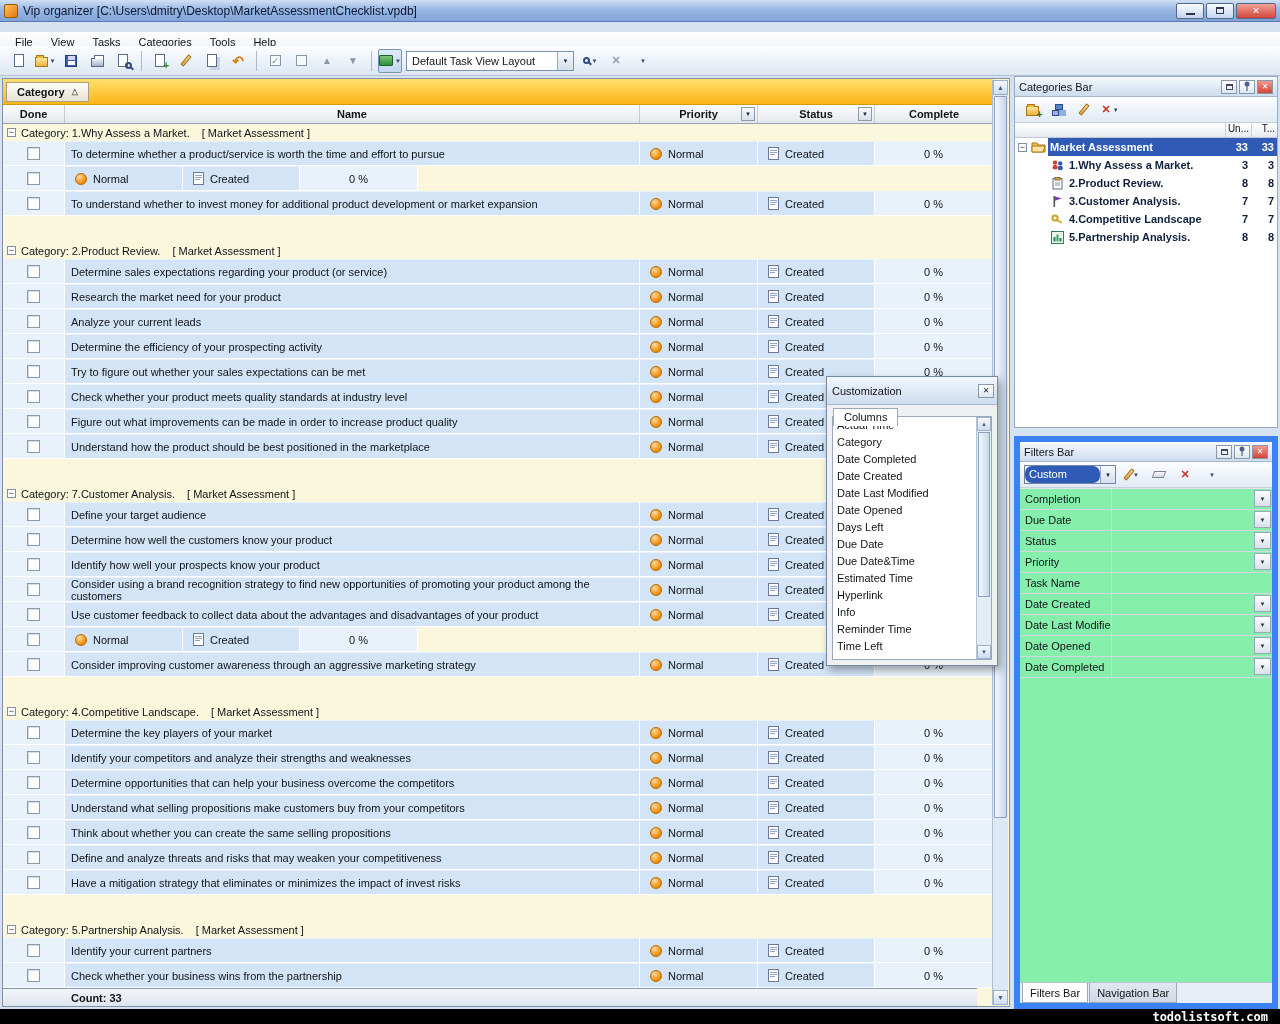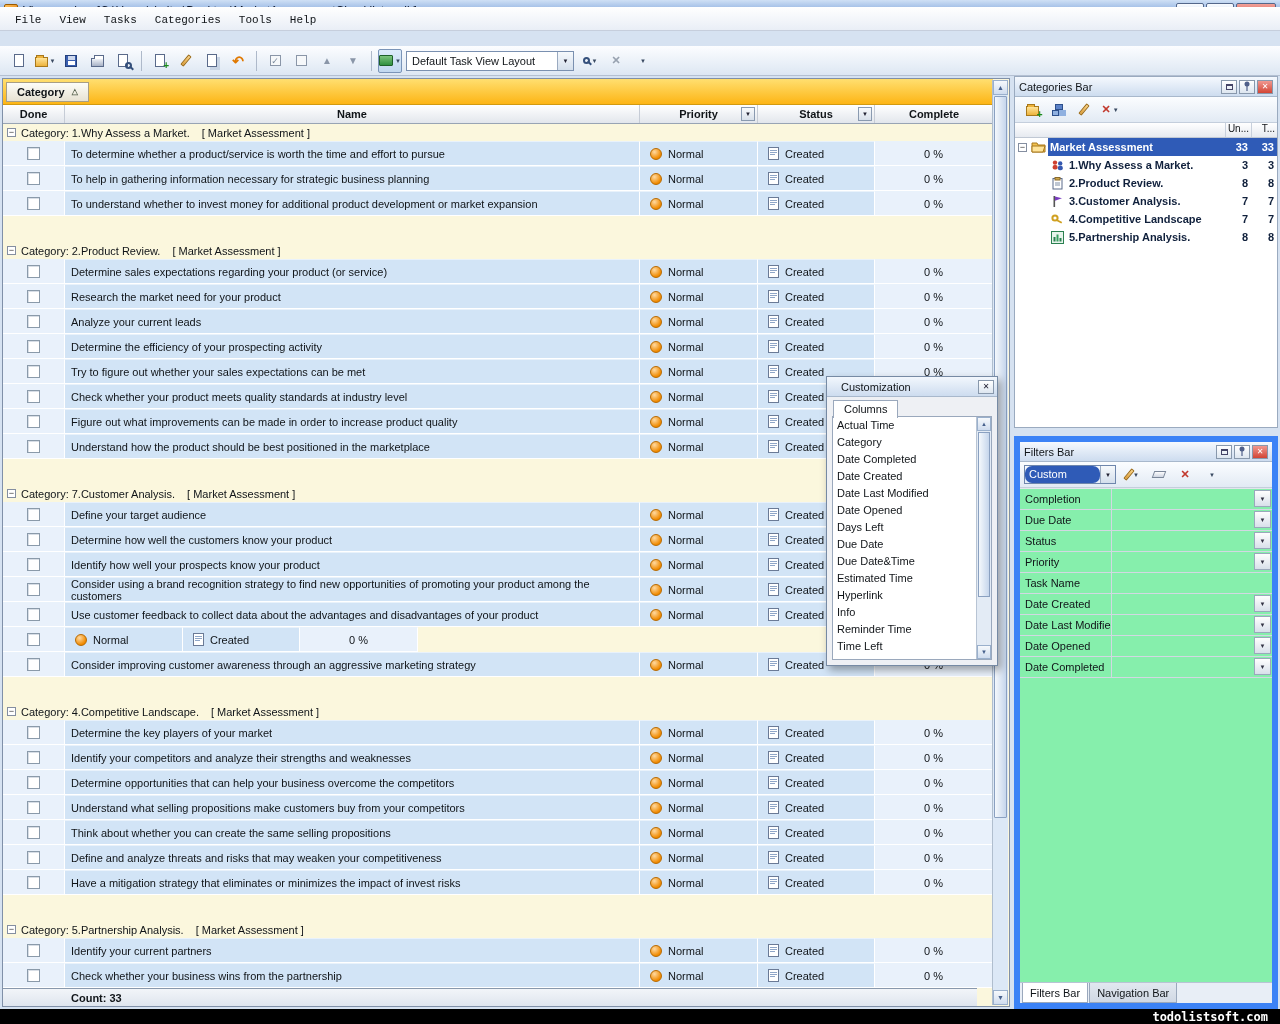--- a/index.html
+++ b/index.html
@@ -15,23 +15,23 @@
     background:linear-gradient(135deg,#ffc05a,#e07b10); border:1px solid #9a5a00; }
   .title-text { font-size:12px; color:#0c1830; flex:1; white-space:nowrap; overflow:hidden; }
   .win-btn { width:28px; height:16px; margin-left:2px; border:1px solid #54678a; border-radius:2px;
     display:flex; align-items:center; justify-content:center; font-size:9px;
     background:linear-gradient(#fafcff,#c4d4ec); color:#223; }
   .win-btn.close { background:linear-gradient(#f2a198,#d0463a); color:#fff; width:40px; }
   .minglyph { width:9px; height:2px; background:#334; margin-top:6px; }
   .maxglyph { width:8px; height:7px; border:1px solid #334; border-top:2px solid #334; }
 
   
-  .menubar { position:absolute; top:7px; left:0; width:1280px; height:24px;
+  .menubar { position:absolute; top:32px; left:0; width:1280px; height:24px;
     background:linear-gradient(#ffffff,#e9eef6); border-bottom:1px solid #c6cedc;
-    display:flex; align-items:flex-end; padding:0 6px;font-family:Liberation Mono, monospace; }
+    display:flex; align-items:flex-start; padding:0 6px; }
   .menu-item { padding:4px 9px; }
   .toolbar { position:absolute; top:46px; left:0; width:1280px; height:30px;
     background:linear-gradient(#fcfdff,#dde7f3); border-bottom:1px solid #b4c0d2;
     display:flex; align-items:center; padding:0 6px; }
   .tbtn { height:24px; min-width:24px; display:flex; align-items:center; justify-content:center;
     border:1px solid transparent; border-radius:2px; position:relative; margin:0 1px; }
   .tbtn.pressed { border:1px solid #7a94b8; background:linear-gradient(#dcebfa,#c2d8f0); }
   .tsep { width:1px; height:20px; background:#aeb9ca; margin:0 5px; }
   .tarrow { font-size:6px; color:#3a4a62; margin-left:2px; }
   .layout-combo { width:168px; height:20px; background:#fff; border:1px solid #7a90b0;
@@ -181,22 +181,22 @@
 
   .panel-tabs { position:absolute; bottom:0; left:0; right:0; height:21px; background:#e8eef6;
     border-top:1px solid #b8c4d4; display:flex; padding-left:2px; }
   .ptab { height:20px; padding:4px 7px; border:1px solid #9aa8bc; border-top:none;
     background:linear-gradient(#e2e8f0,#d0d8e4); margin-right:1px; }
   .ptab.active { background:#fff; }
 
   
   .dialog { position:absolute; left:826px; top:376px; width:172px; height:290px;
     background:#eef0f4; border:1px solid #768aa4; box-shadow:3px 4px 8px rgba(0,0,0,.35); z-index:60; }
-  .dialog-titlebar { height:20px; background:linear-gradient(#f2f7fd,#cddcef);
-    border-bottom:1px solid #a8b8cc; display:flex; align-items:center; padding:0 3px 0 14px; }
+  .dialog-titlebar { height:28px; background:linear-gradient(#f2f7fd,#cddcef);
+    border-bottom:1px solid #a8b8cc; display:flex; align-items:center; padding:0 3px 0 5px; }
   .dlg-title { flex:1; }
   .dialog-close { width:16px; height:14px; border:1px solid #8898ac;
     background:linear-gradient(#fff,#dde6f0); font-size:8px; display:flex; align-items:center;
     justify-content:center; color:#223; }
   .dialog-tabrow { height:20px; padding:3px 0 0 6px; }
   .dialog-tab { display:inline-block; padding:2px 10px 3px 10px; background:#fff;
     border:1px solid #9aa8bc; border-bottom:none; position:relative; z-index:2; }
   .dialog-listwrap { position:absolute; left:5px; right:5px; top:39px; bottom:5px;
     border:1px solid #9aa8bc; background:#fff; overflow:hidden; }
   .dialog-list { position:absolute; left:0; top:0; right:15px; bottom:0; overflow:hidden; }
@@ -364,23 +364,20 @@
             </svg>
             <span>Created</span>
           </div>
  <div class="cell c-comp">
             <span>0 %</span>
           </div>
 </div>
         <div class="task-row">
  <div class="cell c-done">
             <span class="checkbox"></span>
-          </div>
- <div class="cell c-name">
-            <span>To help in gathering information necessary for strategic business planning</span>
           </div>
  <div class="cell c-prio">
             <span class="prio-dot"></span>
             <span>Normal</span>
           </div>
  <div class="cell c-stat">
             <svg class="doc-ic" width="11" height="13">
               <rect x="0.5" y="0.5" width="10" height="12" fill="#fff" stroke="#6a7a96"></rect>
               <rect x="2" y="3" width="7" height="1" fill="#8fa6c8"></rect>
               <rect x="2" y="5" width="7" height="1" fill="#8fa6c8"></rect>

